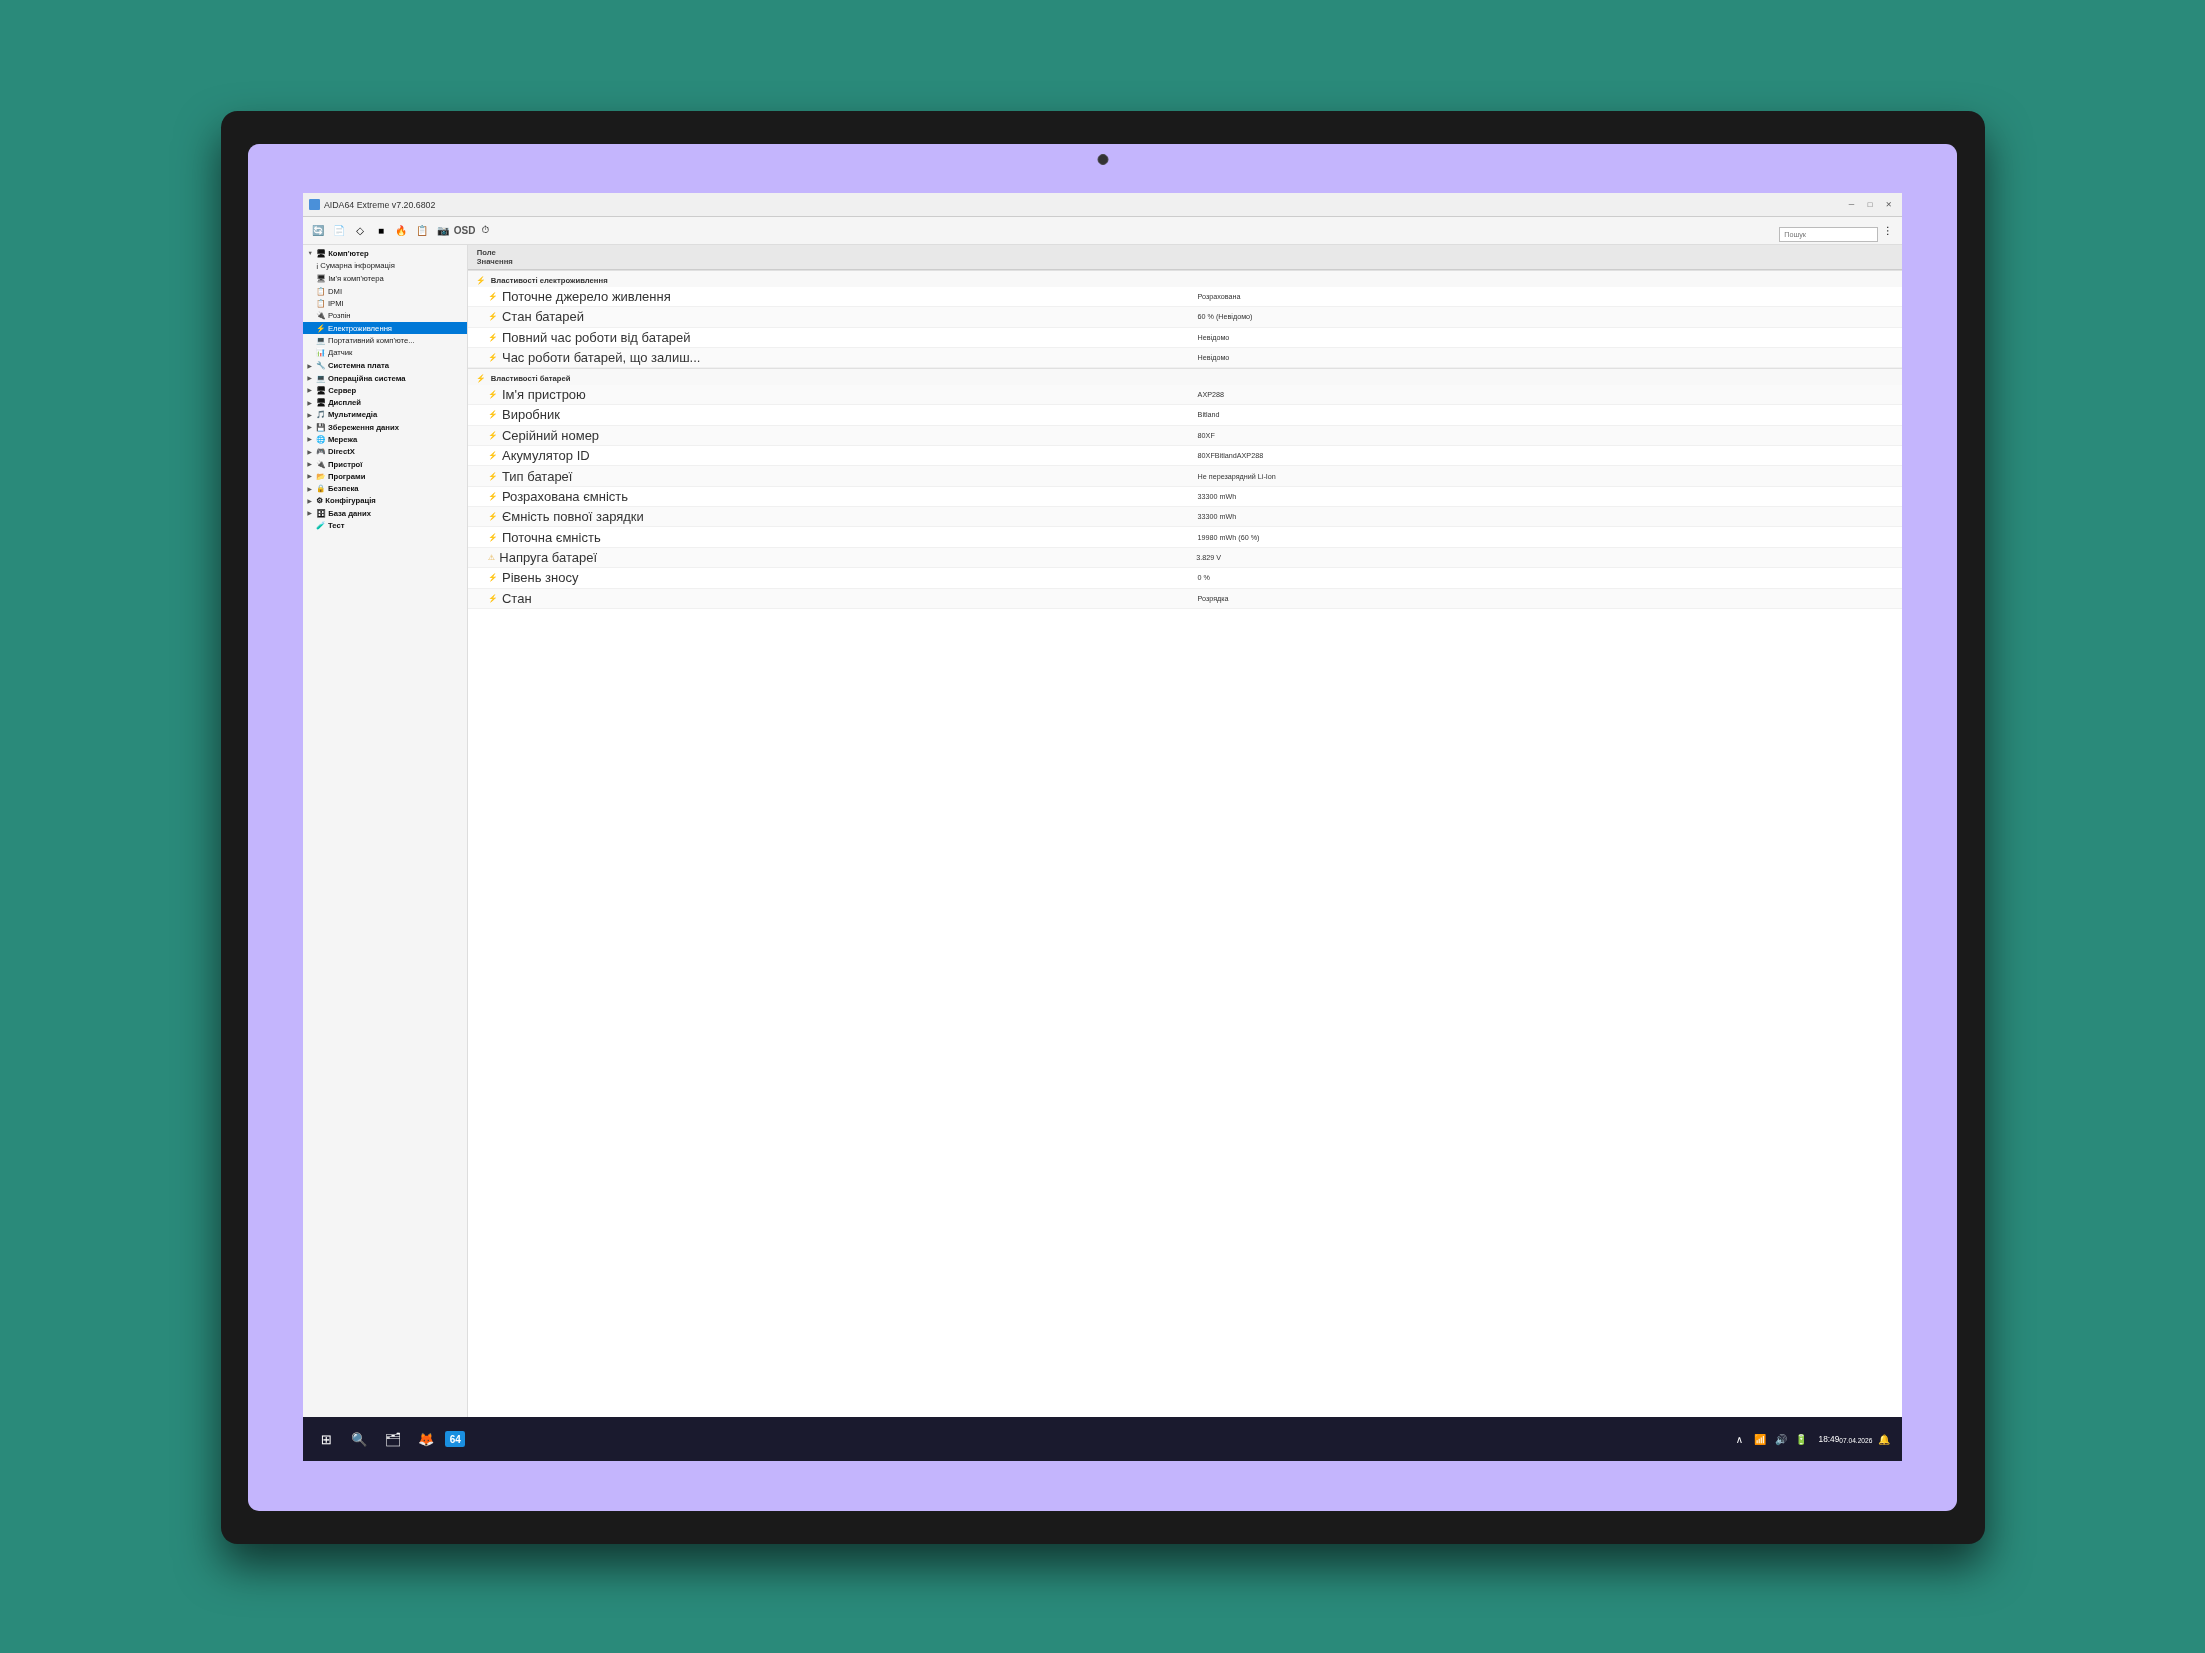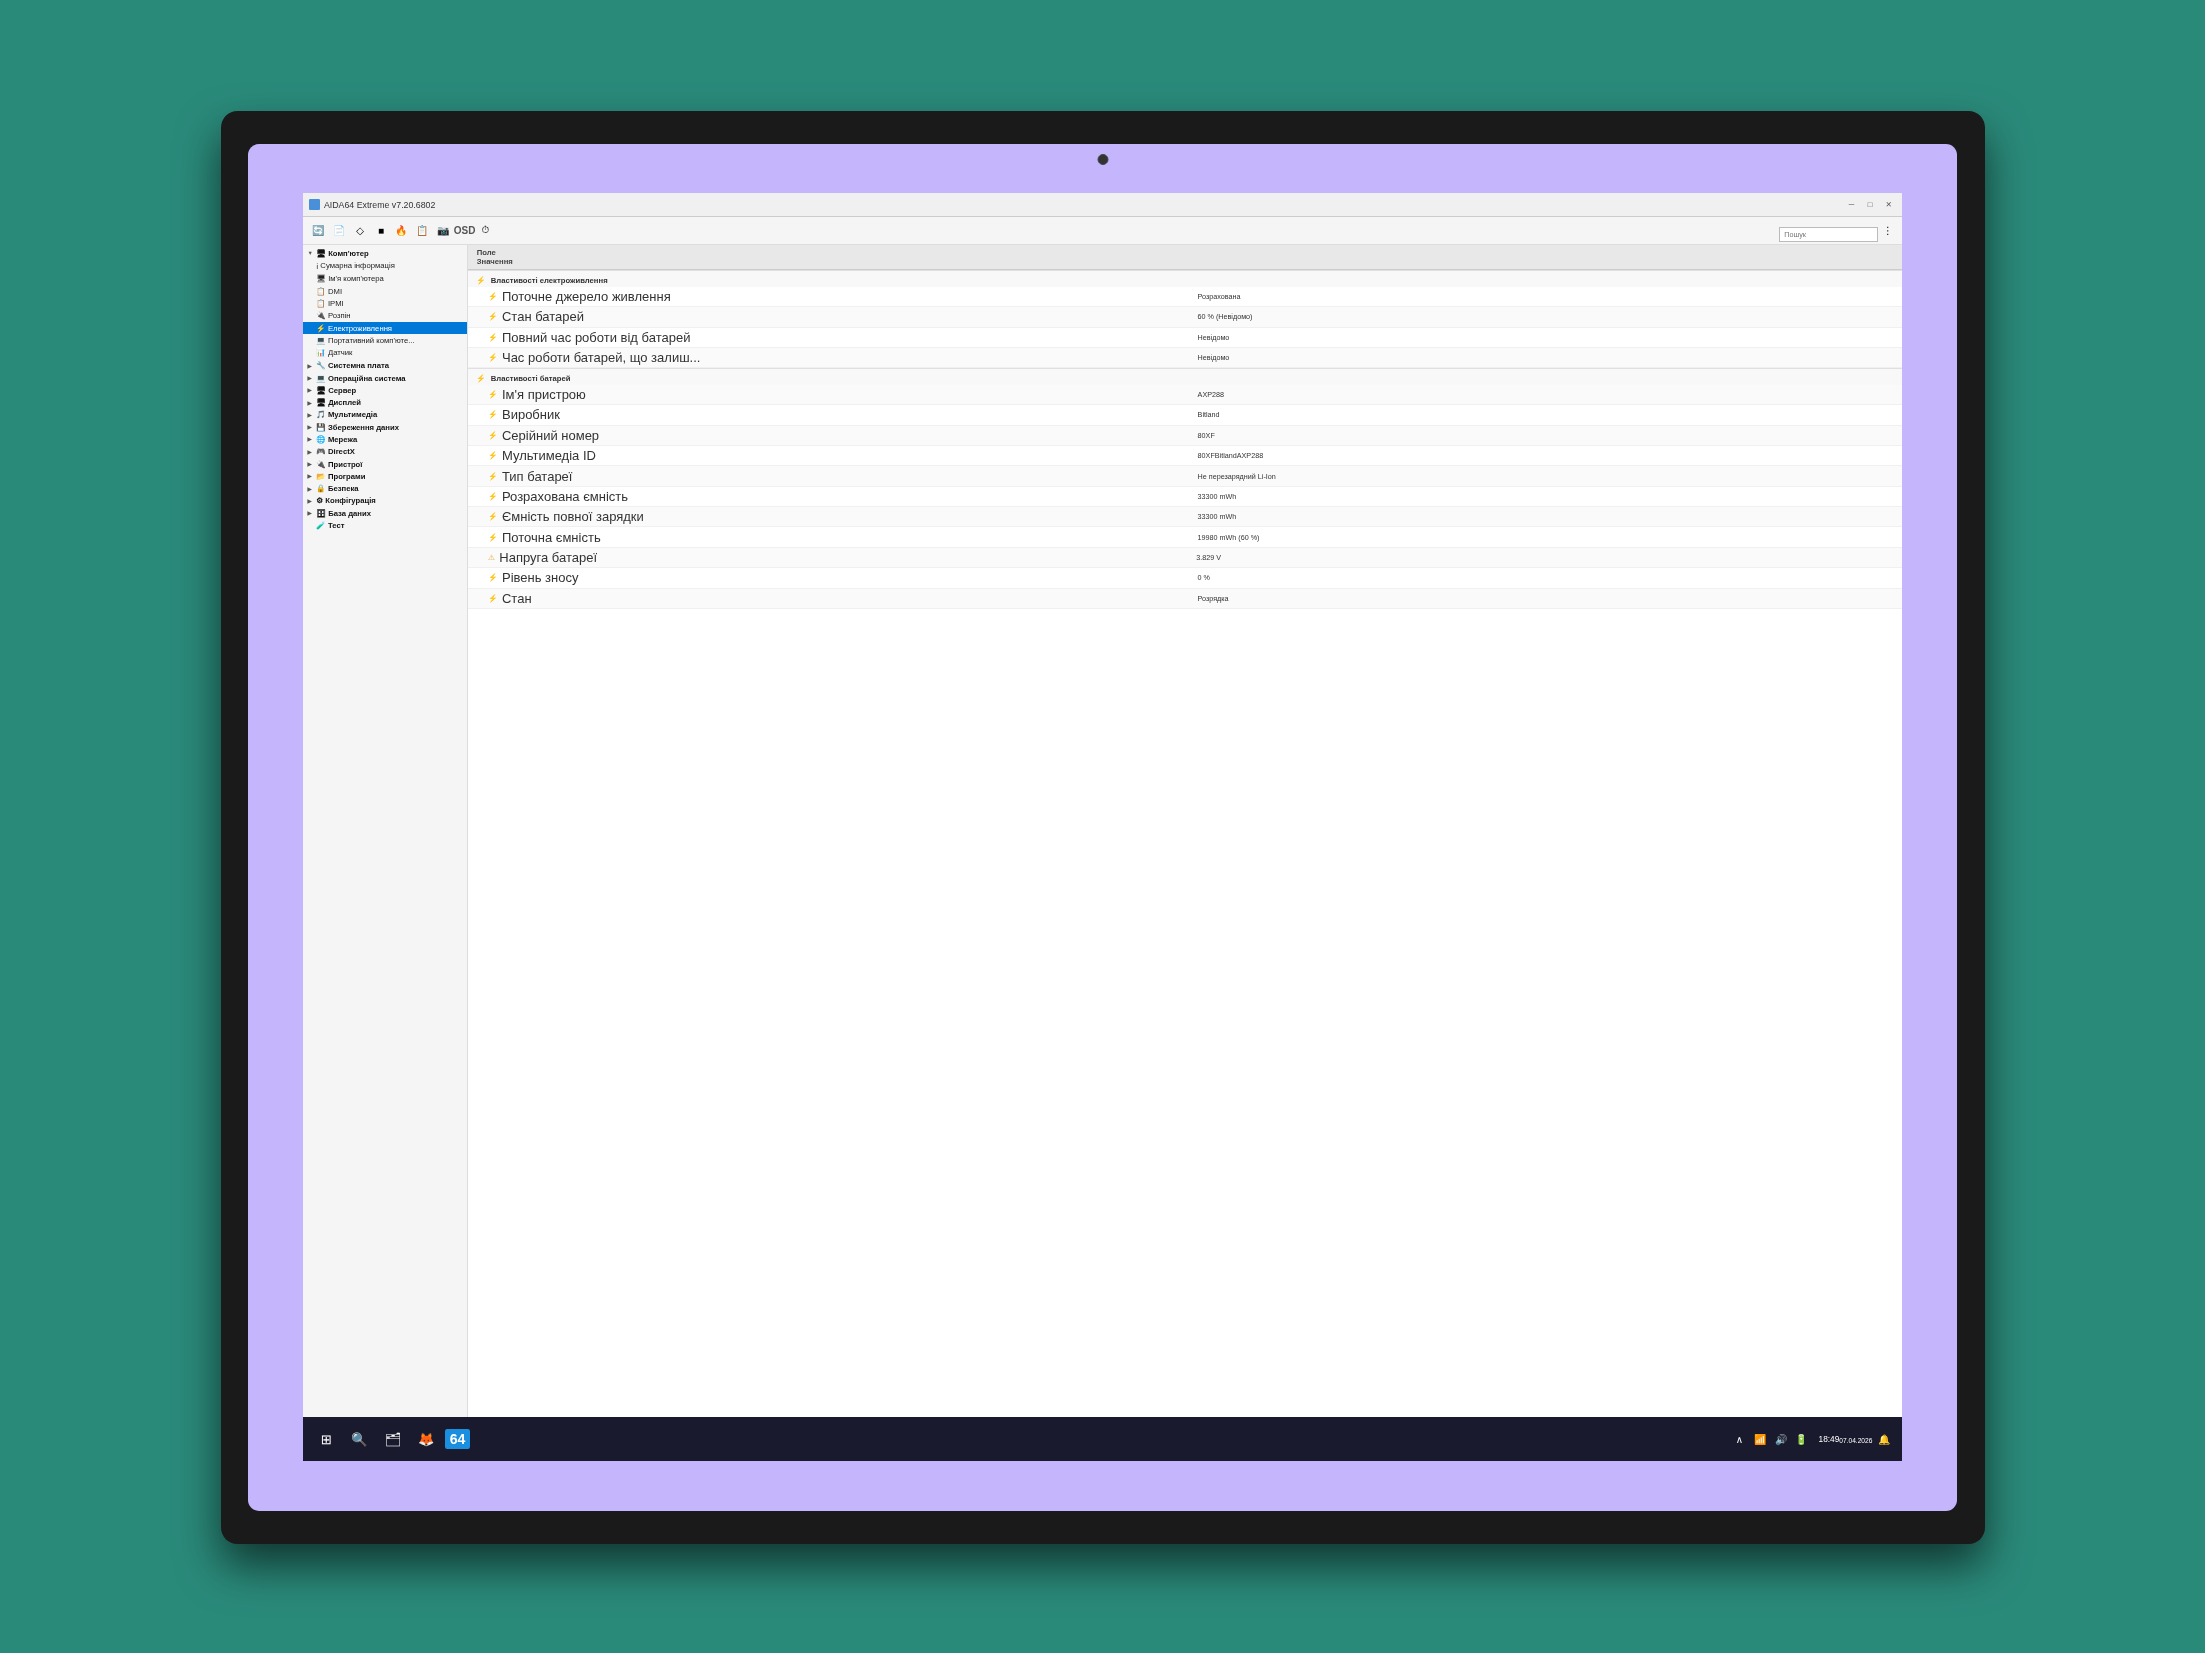--- a/index.html
+++ b/index.html
@@ -338,21 +338,21 @@
       margin-left: 4.4px;
     }
 
     .time-display .time { font-size: 8.3px; }
     .time-display .date { font-size: 6.6px; }
 
     
     .badge-64 {
       background: #1a8fe0;
       color: white;
-      font-size: 14px;
+      font-size: 10px;
       font-weight: bold;
       padding: 2.2px 4.4px;
       border-radius: 2.2px;
     }
 
     
     .warn-icon { color: #e0a020; }
     .blue-icon { color: #2080c0; }
   </style>
 </head>
@@ -552,21 +552,21 @@
             <span class="row-field">Виробник</span>
             <span class="row-value">Bitland</span>
           </div>
           <div class="data-row">
             <span class="row-icon blue-icon">⚡</span>
             <span class="row-field">Серійний номер</span>
             <span class="row-value">80XF</span>
           </div>
           <div class="data-row">
             <span class="row-icon blue-icon">⚡</span>
-            <span class="row-field">Мультимедіа ID</span>
+            <span class="row-field">Акумулятор ID</span>
             <span class="row-value">80XFBitlandAXP288</span>
           </div>
           <div class="data-row">
             <span class="row-icon blue-icon">⚡</span>
             <span class="row-field">Тип батареї</span>
             <span class="row-value">Не перезарядний Li-Ion</span>
           </div>
           <div class="data-row">
             <span class="row-icon blue-icon">⚡</span>
             <span class="row-field">Розрахована ємність</span>

